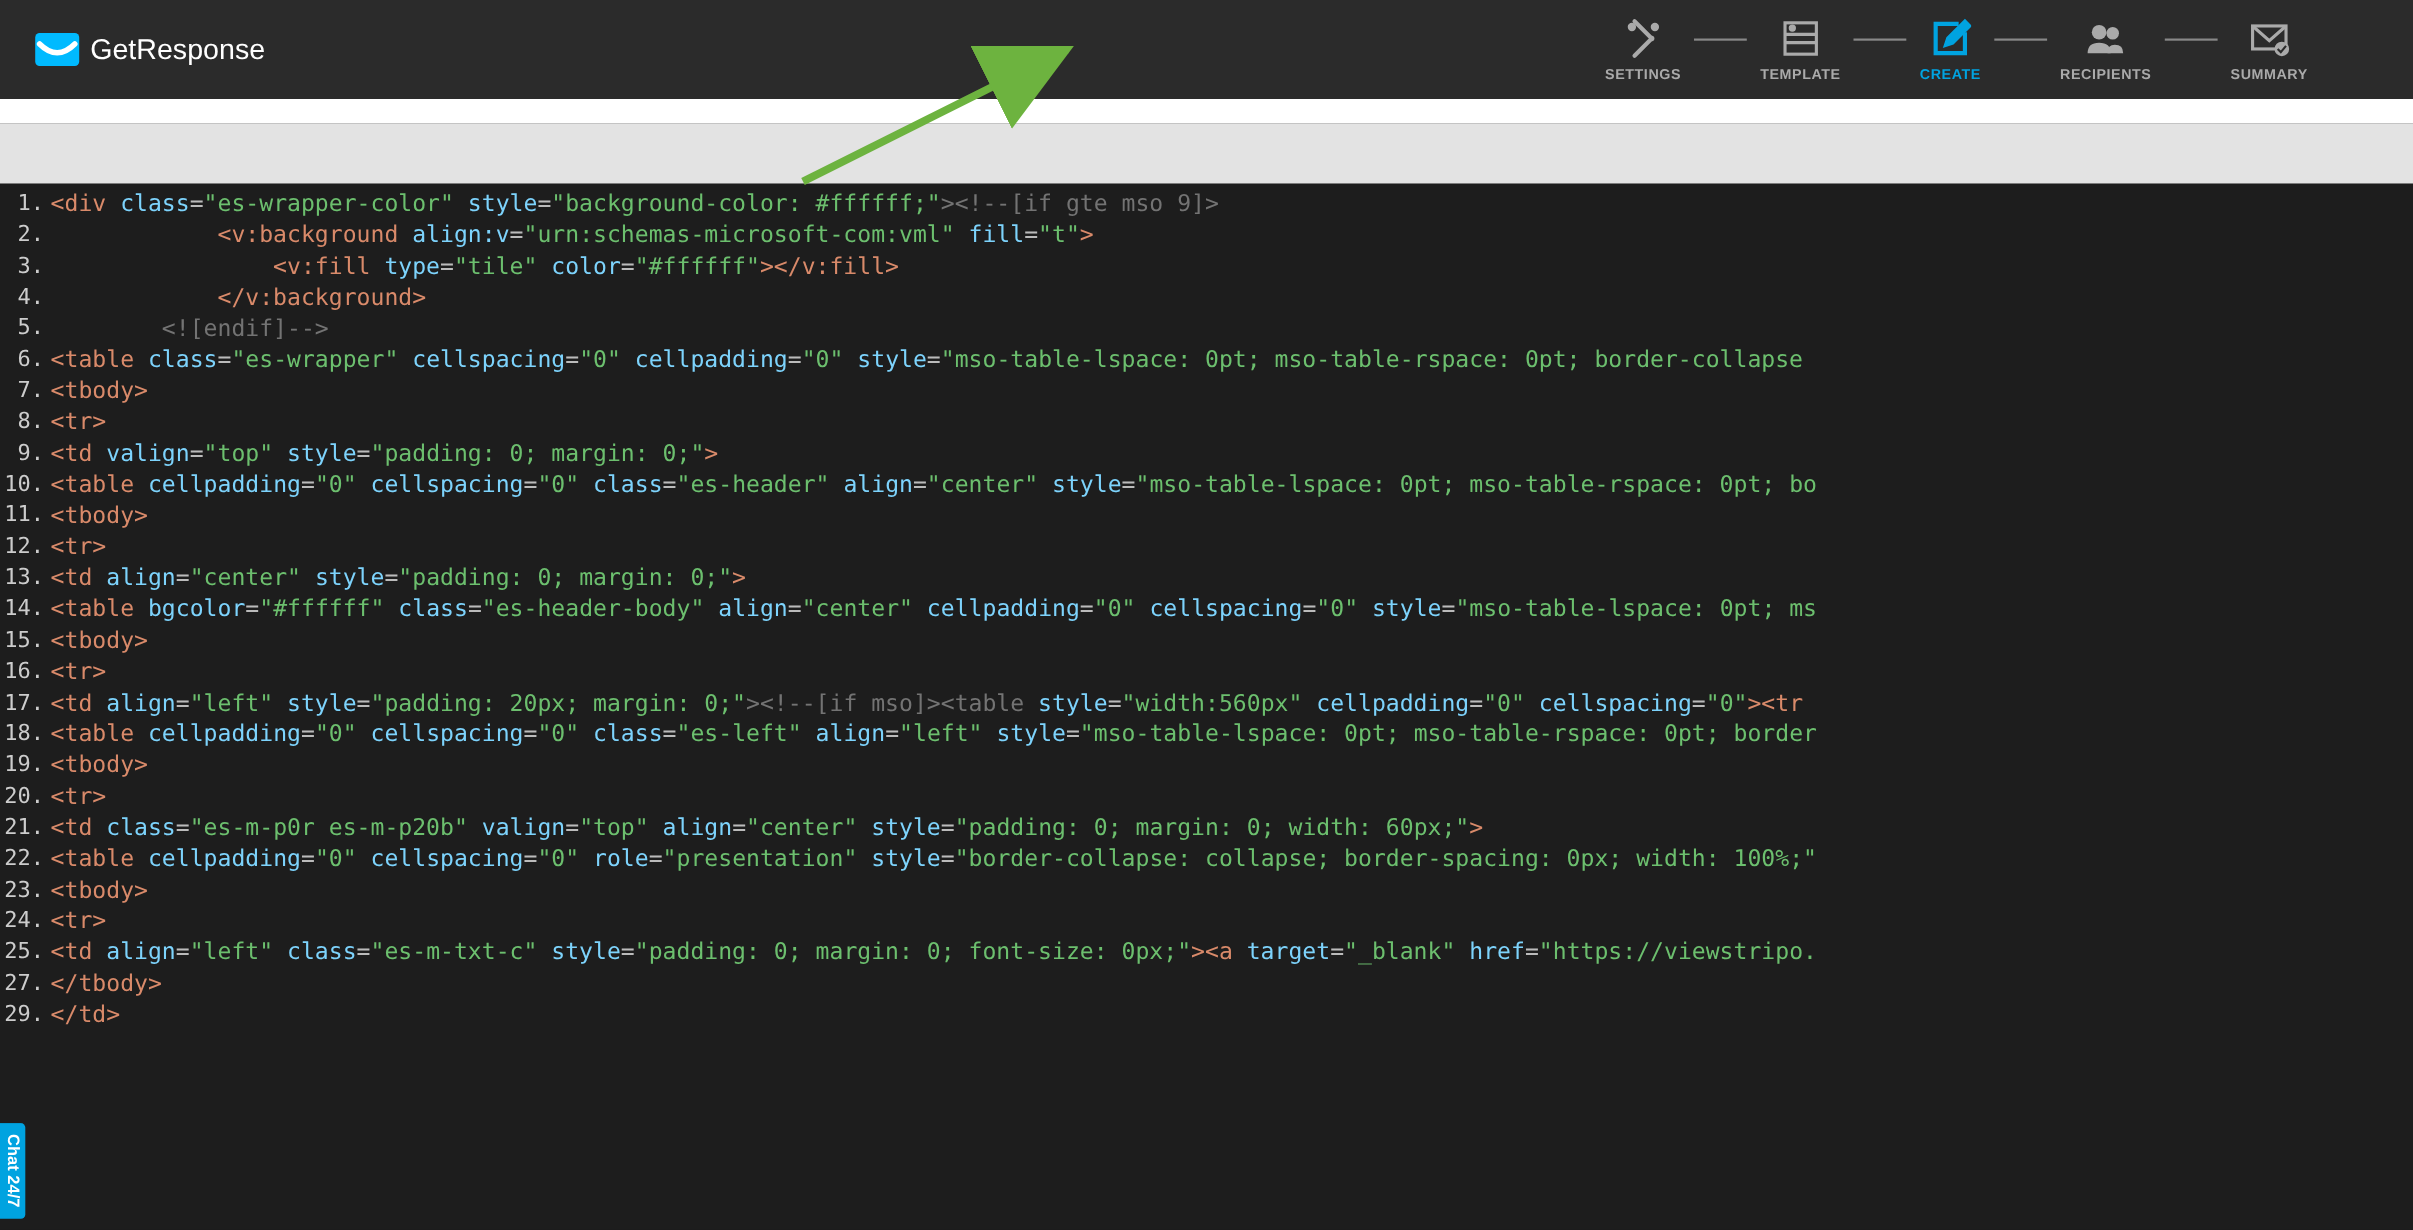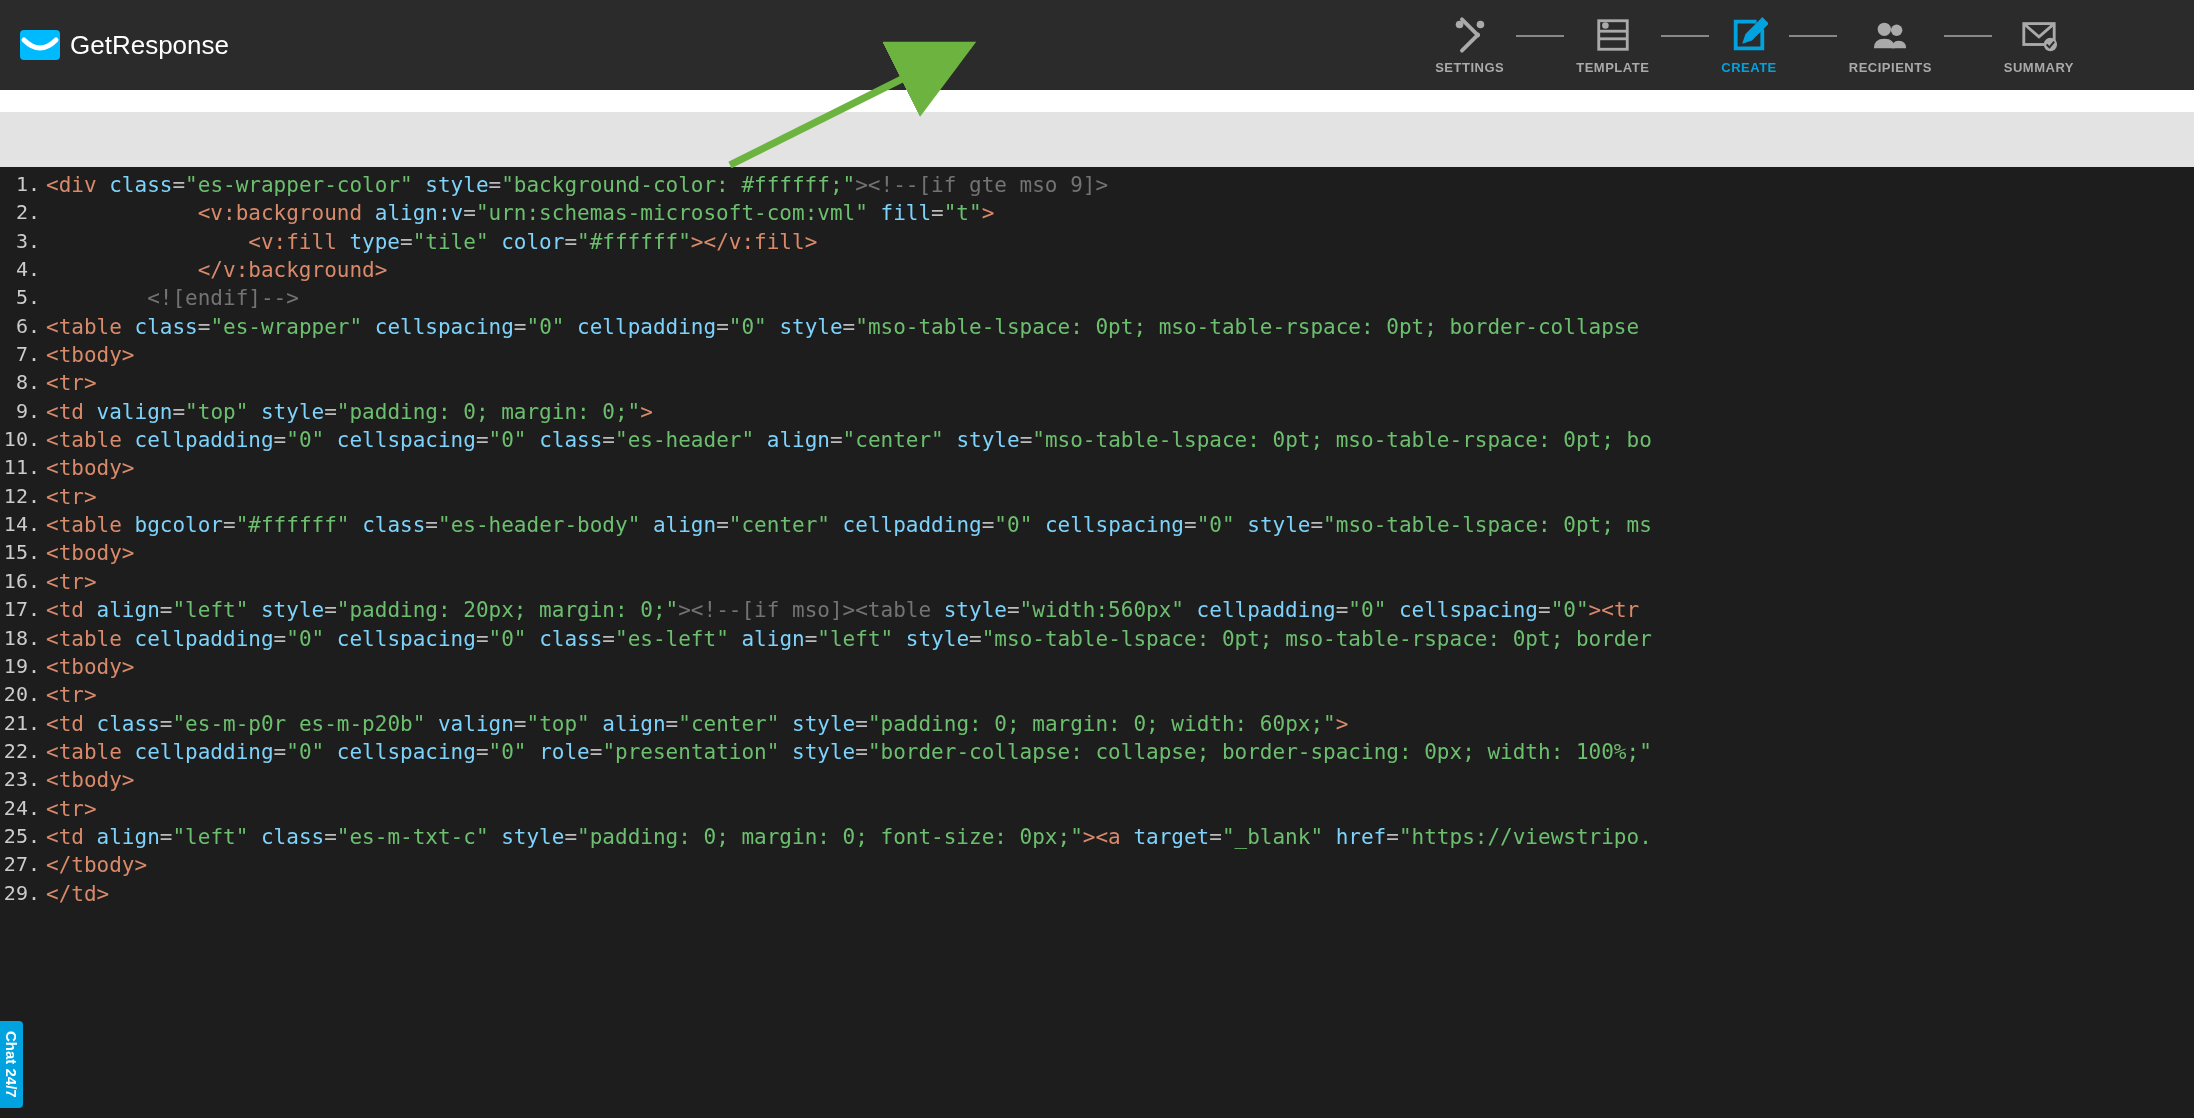--- a/index.html
+++ b/index.html
@@ -6,21 +6,21 @@
 body {
   background: #1d1d1d;
   font-family: -apple-system, BlinkMacSystemFont, "Segoe UI", Arial, sans-serif;
   overflow-x: hidden;
   width: 2194px;
 }
 .header {
   background: #2b2b2b;
   height: 90px;
   display: flex;
-  padding: 0 20px;
+  padding: 0 32px;
 }
 .logo {
   display: flex;
   align-items: center;
   gap: 10px;
 }
 .logo-icon {
   width: 40px;
   height: 30px;
   background: #00baff;
@@ -32,21 +32,21 @@
 }
 .logo-text {
   color: #ffffff;
   font-size: 26px;
   font-weight: 500;
 }
 .steps {
   display: flex;
   align-items: center;
   margin-left: auto;
-  margin-right: 100px;
+  margin-right: 64px;
 }
 .step {
   display: flex;
   flex-direction: column;
   align-items: center;
   gap: 6px;
   cursor: pointer;
 }
 .step-icon {
   width: 42px;
@@ -259,20 +259,24 @@
     </div>
 <div class="code-line">
       <span class="gutter">11</span>
       <span class="code"><span class="t-tag">&lt;tbody&gt;</span></span>
     </div>
 <div class="code-line">
       <span class="gutter">12</span>
       <span class="code"><span class="t-tag">&lt;tr&gt;</span></span>
     </div>
 <div class="code-line">
+      <span class="gutter">13</span>
+      <span class="code"><span class="t-tag">&lt;td </span><span class="t-attr">align</span><span class="t-punc">=</span><span class="t-str">"center"</span><span class="t-attr"> style</span><span class="t-punc">=</span><span class="t-str">"padding: 0; margin: 0;"</span><span class="t-tag">&gt;</span></span>
+    </div>
+<div class="code-line">
       <span class="gutter">14</span>
       <span class="code"><span class="t-tag">&lt;table </span><span class="t-attr">bgcolor</span><span class="t-punc">=</span><span class="t-str">"#ffffff"</span><span class="t-attr"> class</span><span class="t-punc">=</span><span class="t-str">"es-header-body"</span><span class="t-attr"> align</span><span class="t-punc">=</span><span class="t-str">"center"</span><span class="t-attr"> cellpadding</span><span class="t-punc">=</span><span class="t-str">"0"</span><span class="t-attr"> cellspacing</span><span class="t-punc">=</span><span class="t-str">"0"</span><span class="t-attr"> style</span><span class="t-punc">=</span><span class="t-str">"mso-table-lspace: 0pt; ms</span></span>
     </div>
 <div class="code-line">
       <span class="gutter">15</span>
       <span class="code"><span class="t-tag">&lt;tbody&gt;</span></span>
     </div>
 <div class="code-line">
       <span class="gutter">16</span>
       <span class="code"><span class="t-tag">&lt;tr&gt;</span></span>

